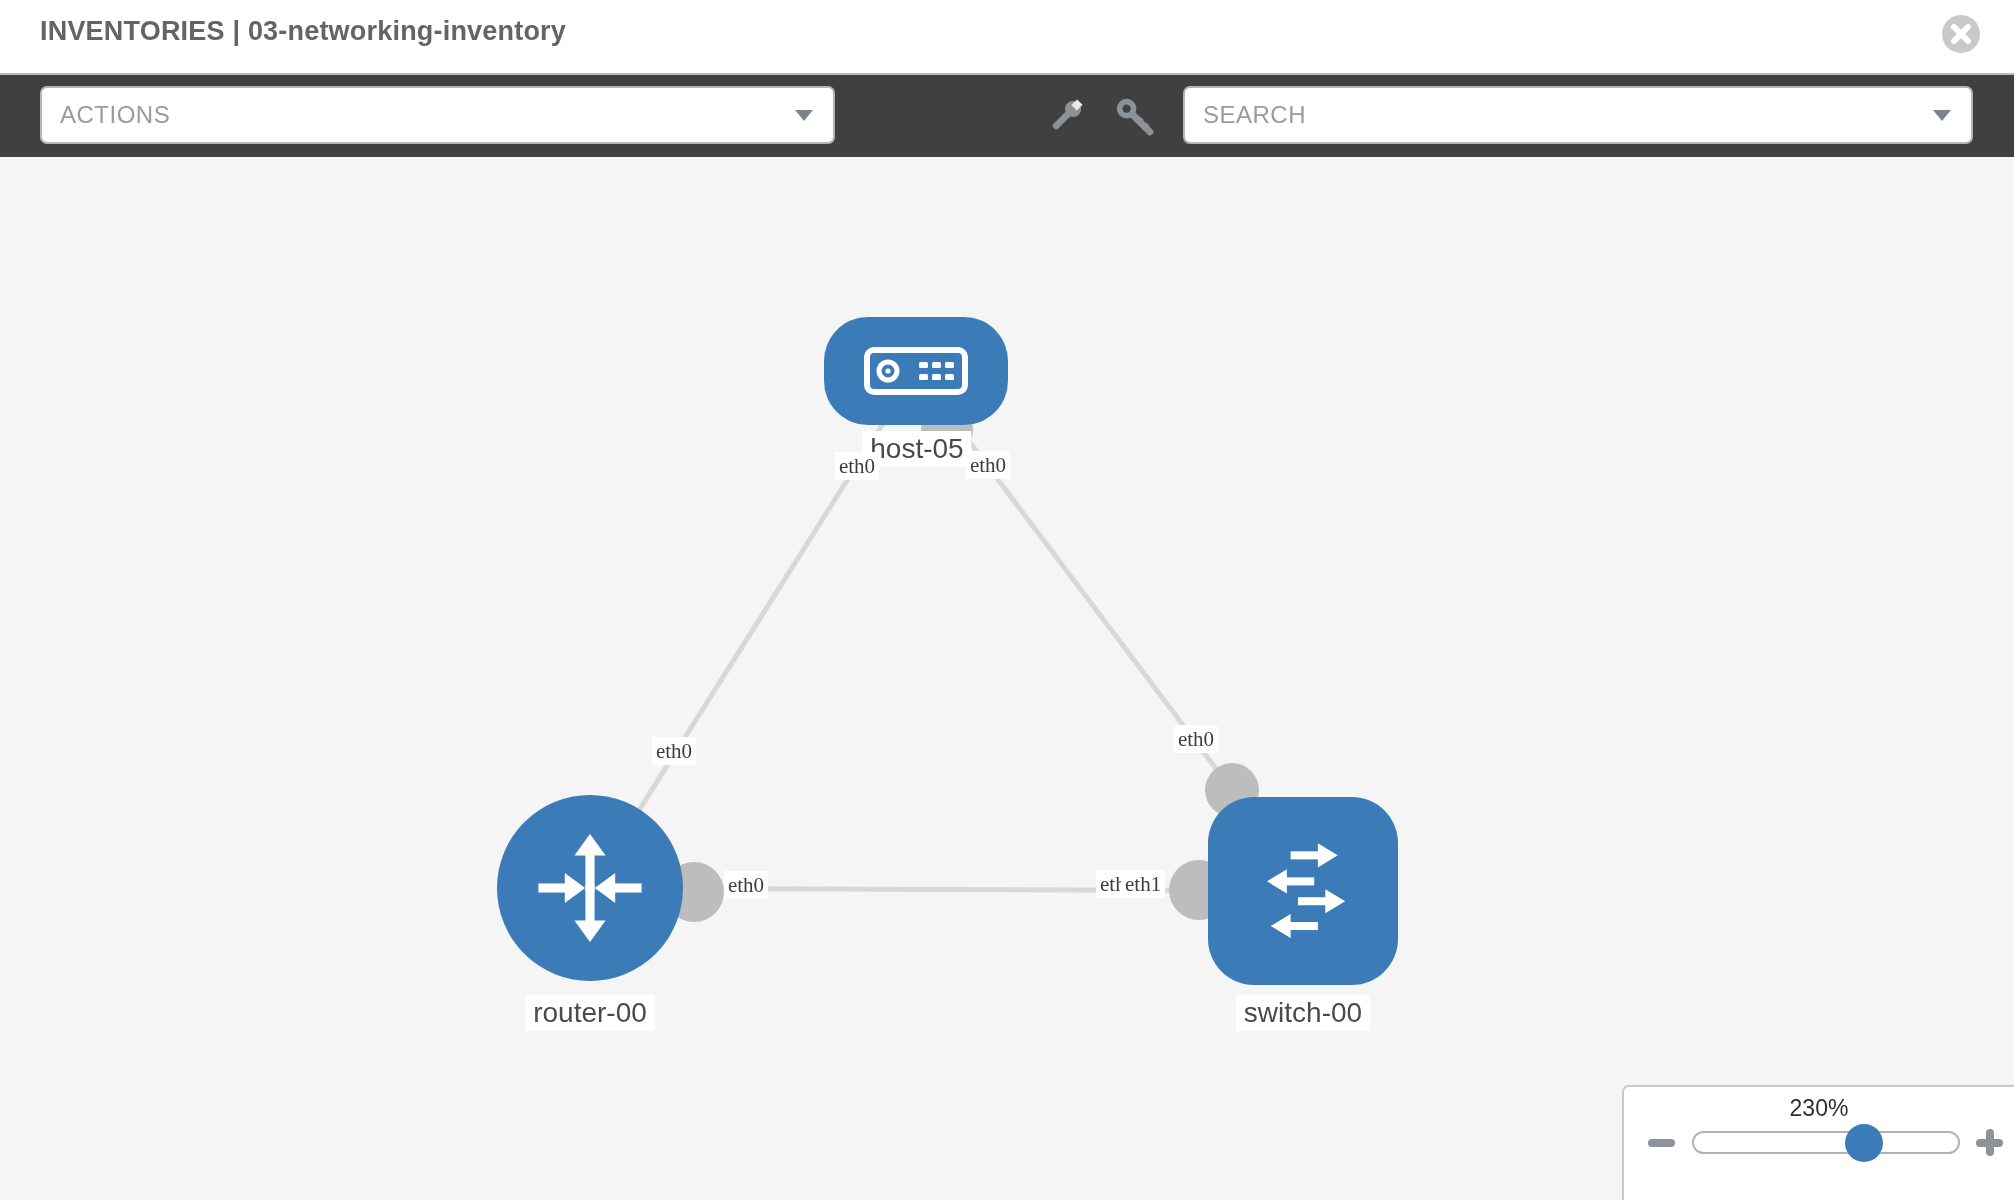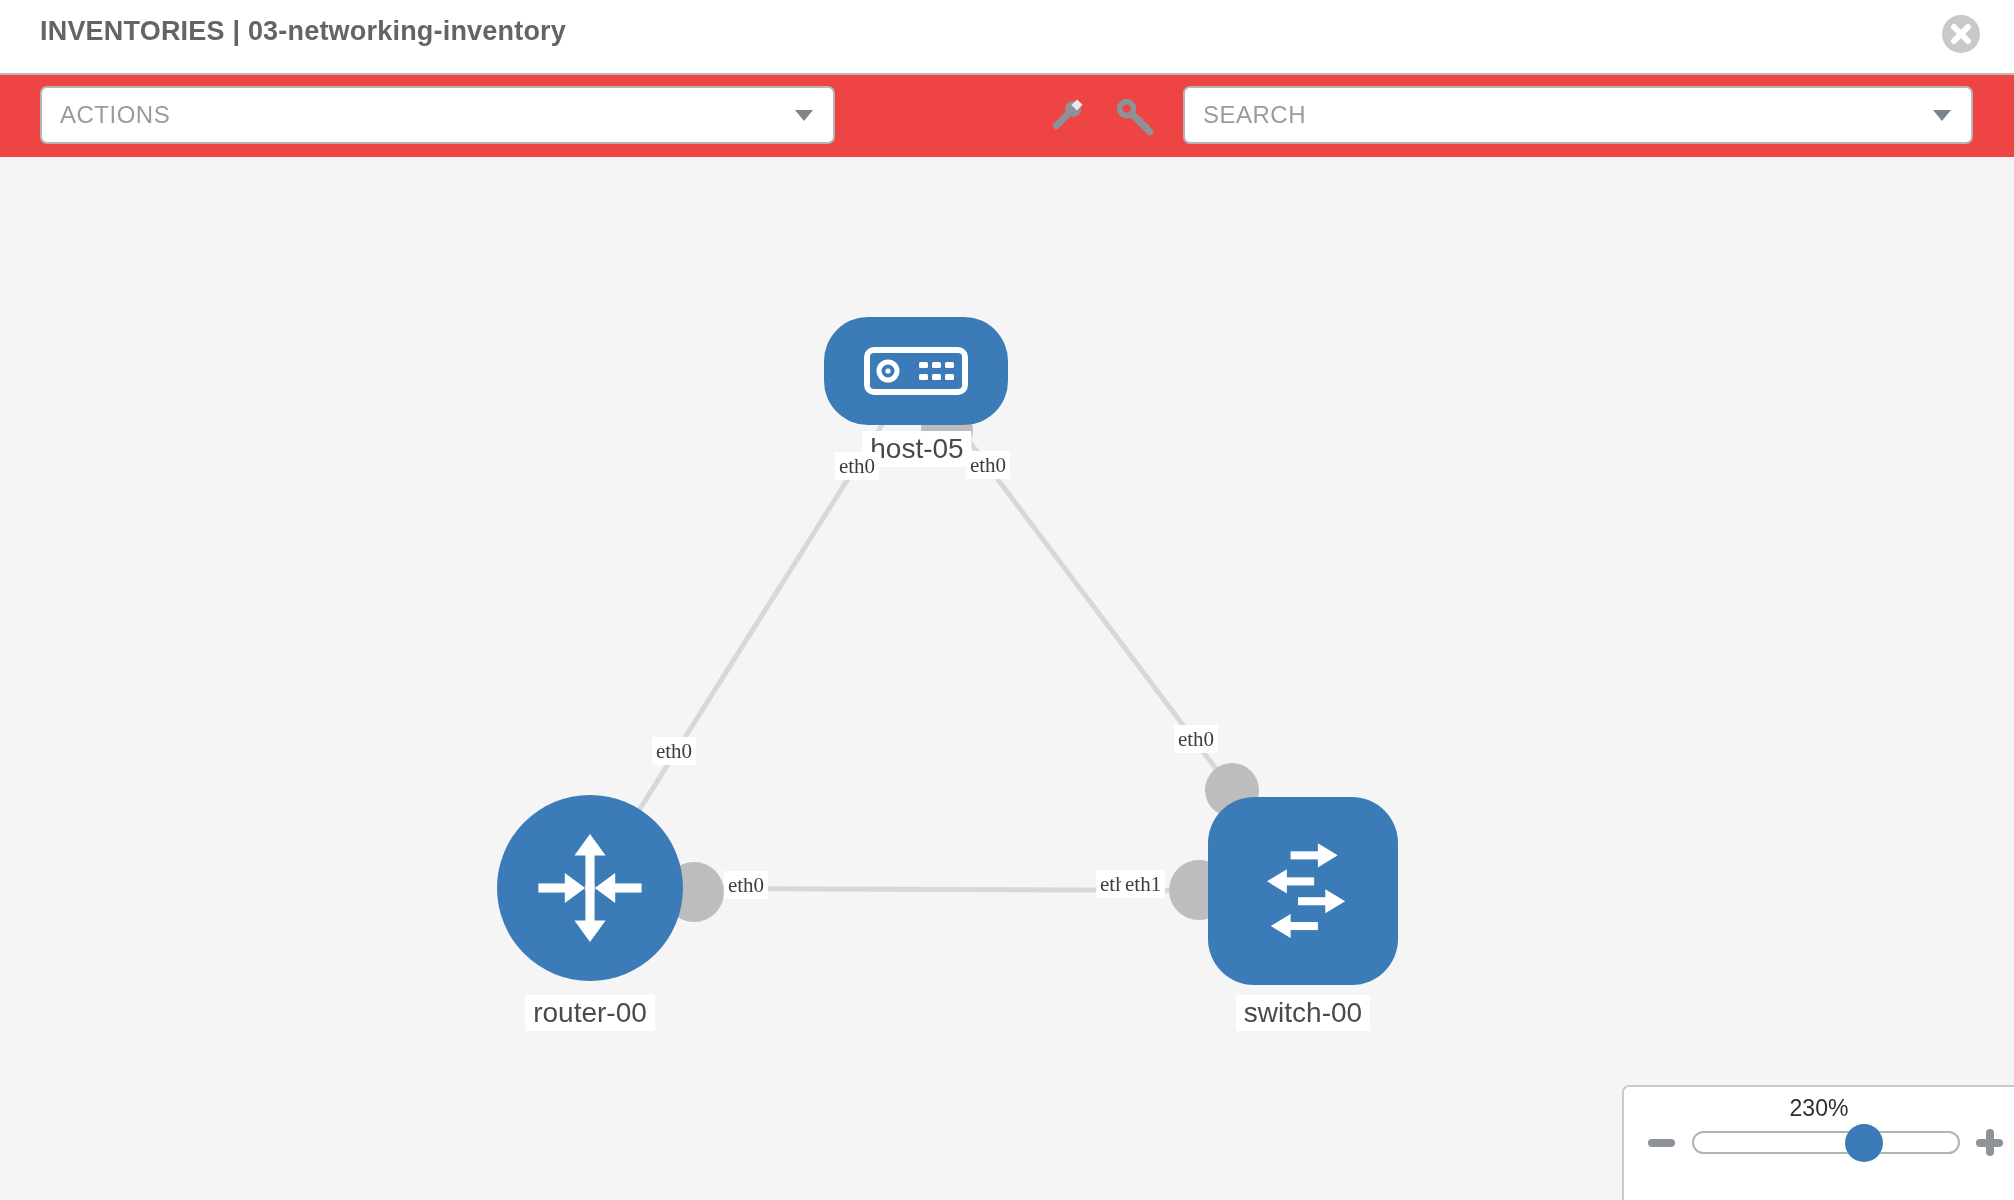--- a/index.html
+++ b/index.html
@@ -7,21 +7,21 @@
   body { font-family:"Liberation Sans", sans-serif; background:#ffffff; position:relative; }
   .app { position:absolute; left:0; top:0; width:2014px; height:1200px; }
 
   
   .header { position:absolute; left:0; top:0; width:2014px; height:73px; background:#ffffff; }
   .page-title { position:absolute; left:40px; top:16px; font-size:27px; font-weight:bold; color:#676360; letter-spacing:0.2px; }
   .close-btn { position:absolute; right:34px; top:15px; width:38px; height:38px; border-radius:50%;
                background:#c9c9c9; cursor:pointer; display:flex; align-items:center; justify-content:center; }
 
   
-  .toolbar { position:absolute; left:0; top:73px; width:2014px; height:93px; background:#ef4444;
+  .toolbar { position:absolute; left:0; top:73px; width:2014px; height:93px; background:#404040;
              border-top:2px solid #b9b9b9; border-bottom:2px solid #b9b9b9; }
   .dropdown { position:absolute; top:11px; height:58px; background:#ffffff; border:2px solid #b5b5b5;
               border-radius:7px; display:flex; align-items:center; }
   .dd-actions { left:40px; width:795px; }
   .dd-search  { left:1183px; width:790px; }
   .dd-label { margin-left:18px; font-size:24px; color:#9b9b9b; letter-spacing:0.5px; flex:1; }
   .search-input { margin-left:18px; font-size:24px; color:#6a6a6a; border:none; outline:none; flex:1;
                   font-family:"Liberation Sans", sans-serif; background:transparent; }
   .search-input::placeholder { color:#9b9b9b; letter-spacing:0.5px; opacity:1; }
   .chevron { width:0; height:0; border-left:9px solid transparent; border-right:9px solid transparent;

